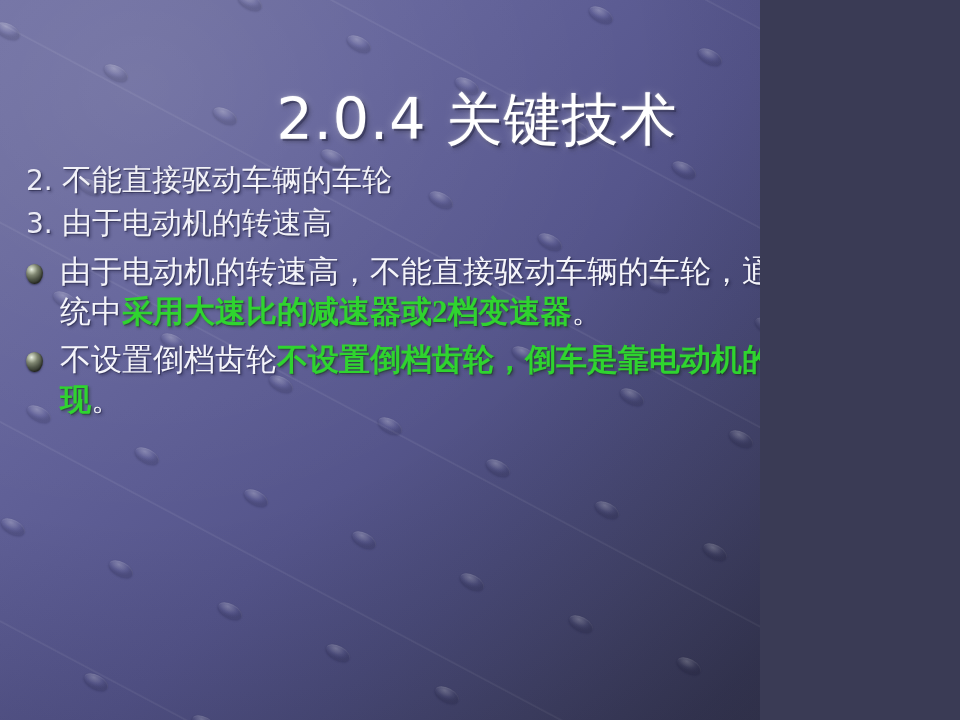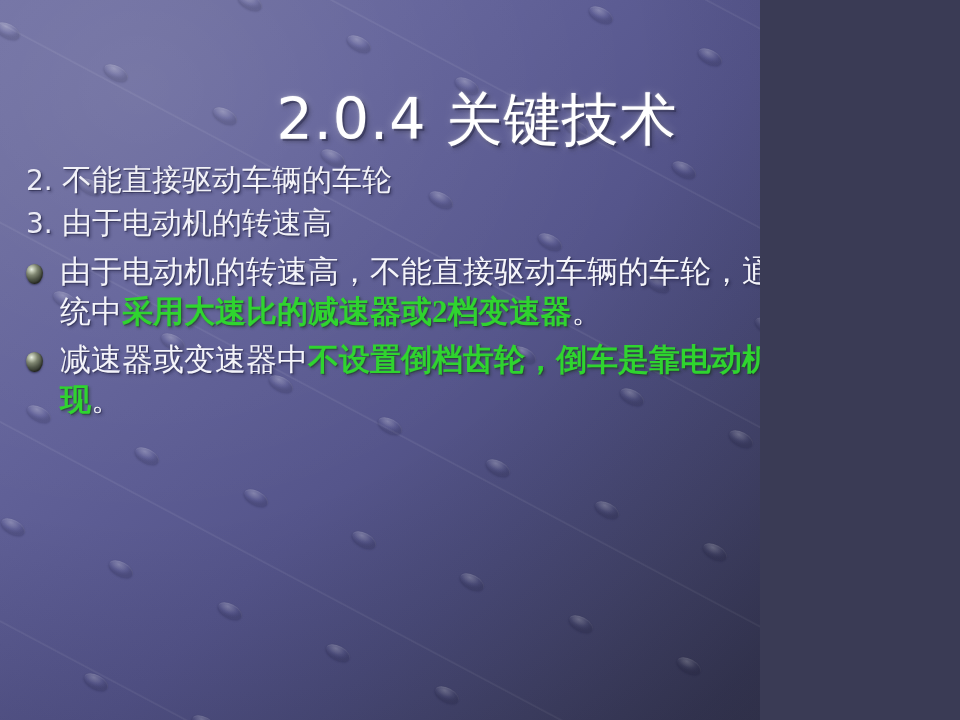--- a/index.html
+++ b/index.html
@@ -283,18 +283,18 @@
         <span>由于电动机的转速高，不能直接驱动车辆的车轮，通常在驱动系统中</span><span class="hl">采用大速比的减速器或2档变速器</span><span>。</span>
       </span>
     </div>
 
 
     <div class="bullet-row">
       <span class="bullet-marker">
         <span class="ball"></span>
       </span>
       <span class="bullet-text txt-shadow">
-        <span>减速器或变速器中</span><span class="hl">不设置倒档齿轮，倒车是靠电动机的反转来实现</span><span>。</span>
+        <span>不设置倒档齿轮</span><span class="hl">不设置倒档齿轮，倒车是靠电动机的反转来实现</span><span>。</span>
       </span>
     </div>
 
   </div>
 </div>
 
 </body></html>

